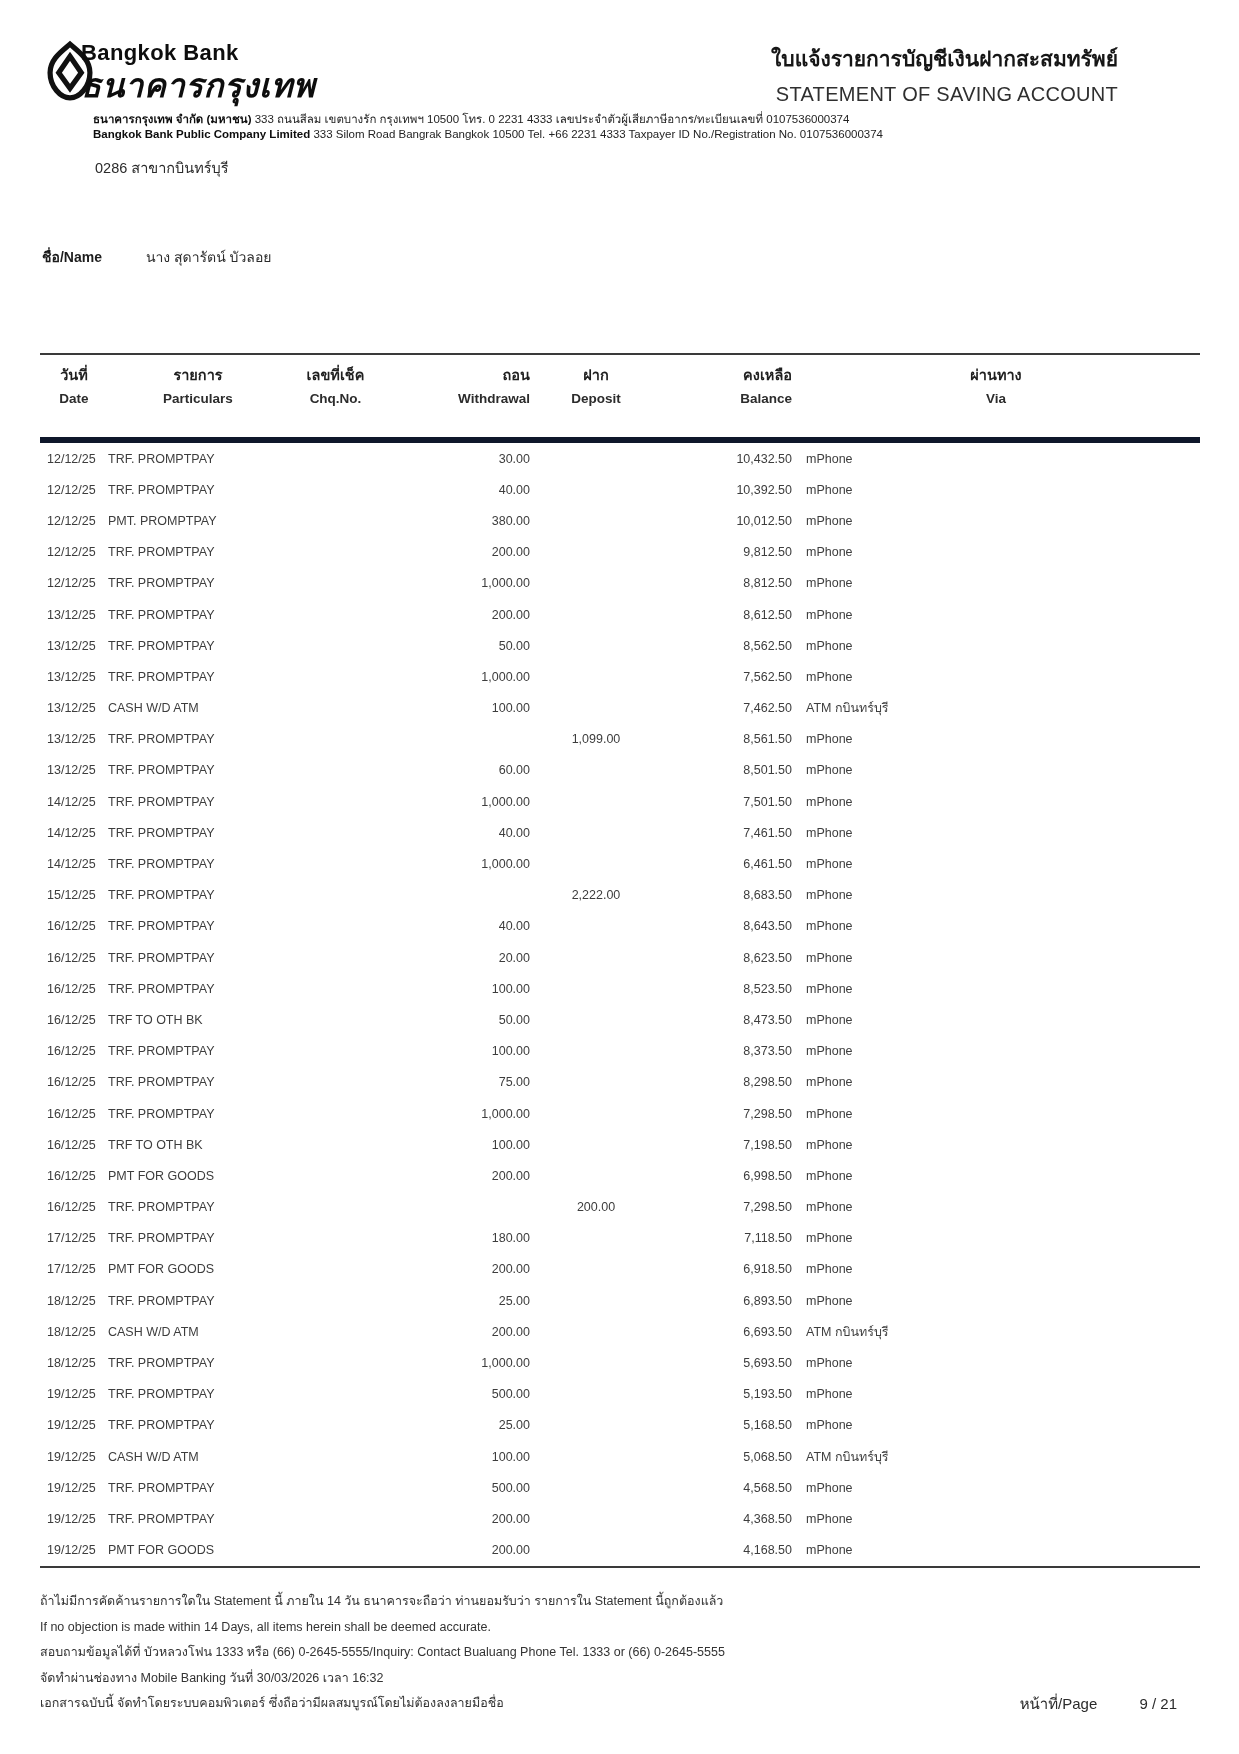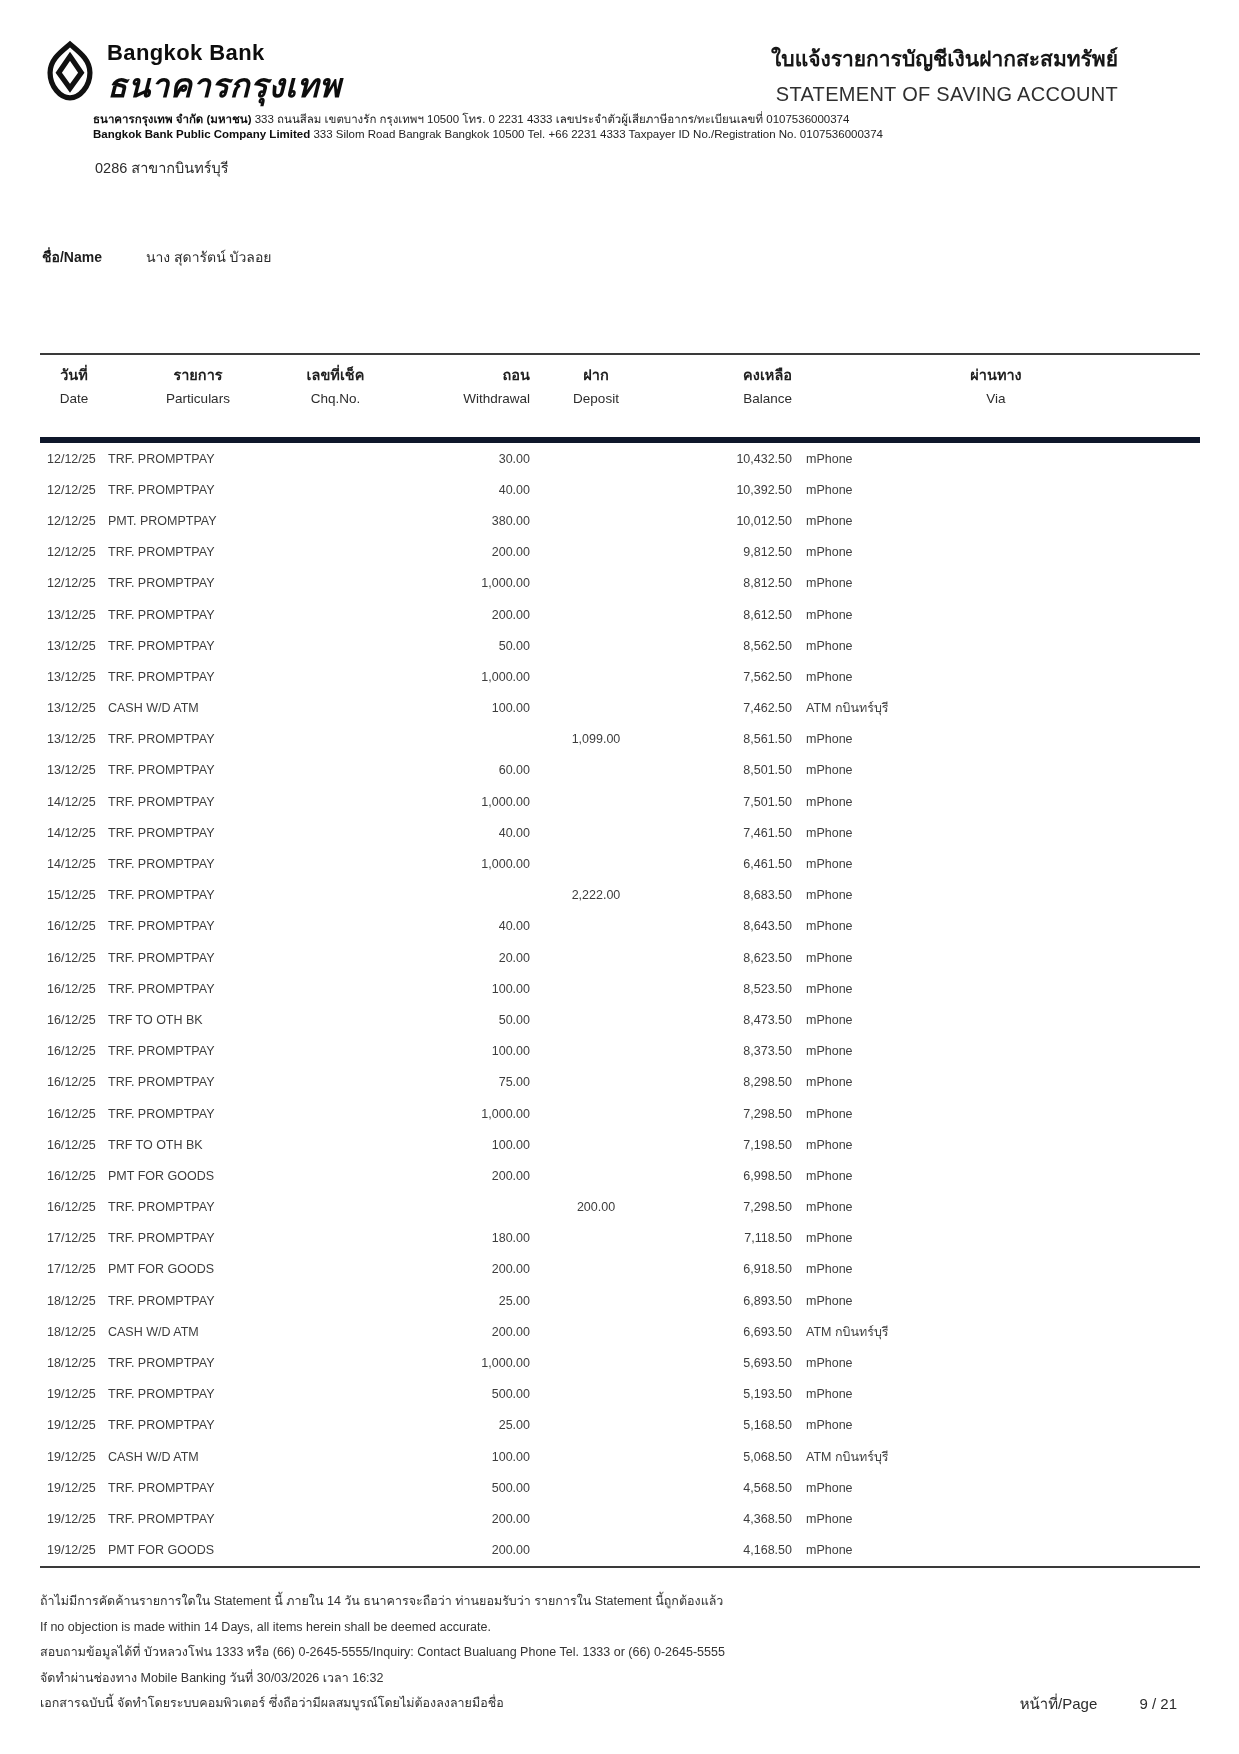--- a/index.html
+++ b/index.html
@@ -7,41 +7,41 @@
     position:relative;
     width:1239px;height:1754px;
     margin:0 auto;
     background:#ffffff;
     font-family:"Liberation Sans","DejaVu Sans",sans-serif;
     color:#353535;
     overflow:hidden;
   }
   
   .logo-svg{position:absolute;left:44px;top:40px;}
-  .wordmark{position:absolute;left:107px;top:42px;line-height:1;}
+  .wordmark{position:absolute;left:81px;top:42px;line-height:1;}
   .wordmark .en{font-size:22px;font-weight:bold;color:#0d0d0d;letter-spacing:.4px;}
   .wordmark .th{font-size:33px;font-weight:bold;color:#0d0d0d;margin-top:5px;letter-spacing:.5px;font-style:italic;}
   .titles{position:absolute;right:121px;top:42px;text-align:right;margin-left:47px;}
   .titles .th{font-size:21px;font-weight:bold;color:#161616;}
   .titles .en{font-size:20px;color:#2f2f2f;margin-top:8px;letter-spacing:.3px;}
   .address{position:absolute;left:93px;top:112px;font-size:11.5px;line-height:15px;color:#232323;white-space:nowrap;}
   .address b{font-weight:bold;color:#0d0d0d;}
   .branch{position:absolute;left:95px;top:156px;font-size:14.5px;color:#2b2b2b;}
   
   .acct-left{position:absolute;left:42px;top:198px;font-size:14px;margin-top:48px;}
   .acct-left .lbl{display:inline-block;width:100px;font-weight:bold;color:#1c1c1c;}
   .acct-left .val{color:#2b2b2b;}
   .acct-right{position:absolute;left:622px;top:198px;font-size:14px;}
   .acct-right .row{display:flex;margin-bottom:19px;}
   .acct-right .lbl{width:255px;font-weight:bold;color:#1c1c1c;}
   .acct-right .val{color:#2b2b2b;}
   
   .stmt-table{position:absolute;left:40px;top:353px;width:1160px;border-top:2px solid #3a3a3a;border-bottom:2px solid #3a3a3a;}
   .hdr{padding-top:9px;padding-bottom:26px;border-bottom:6px solid #0f172a;}
-  .hrow{display:flex;}
+  .hrow{display:flex;font-weight:bold;}
   .hrow.th-line{font-size:14.5px;font-weight:bold;color:#1f1f1f;line-height:22px;}
   .hrow.en-line{font-size:13.5px;color:#2c2c2c;line-height:25px;}
   .trow{display:flex;height:31.2px;align-items:center;font-size:12.5px;color:#3d3d3d;}
   .c1{width:68px;padding-left:7px;box-sizing:border-box;}
   .c2{width:180px;}
   .c3{width:95px;text-align:center;}
   .c4{width:147px;text-align:right;}
   .c5{width:132px;text-align:center;}
   .c6{width:130px;text-align:right;}
   .c7{flex:1;padding-left:14px;box-sizing:border-box;}

